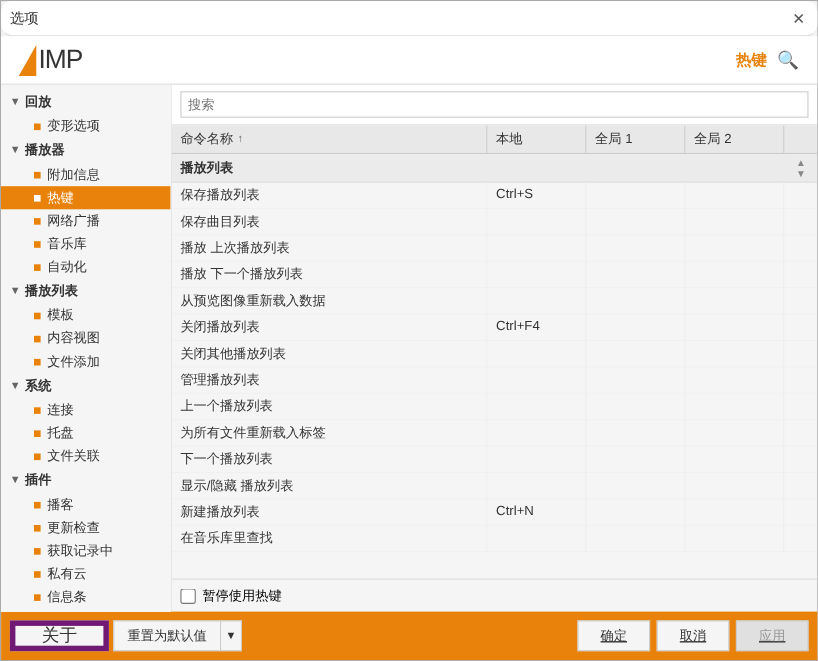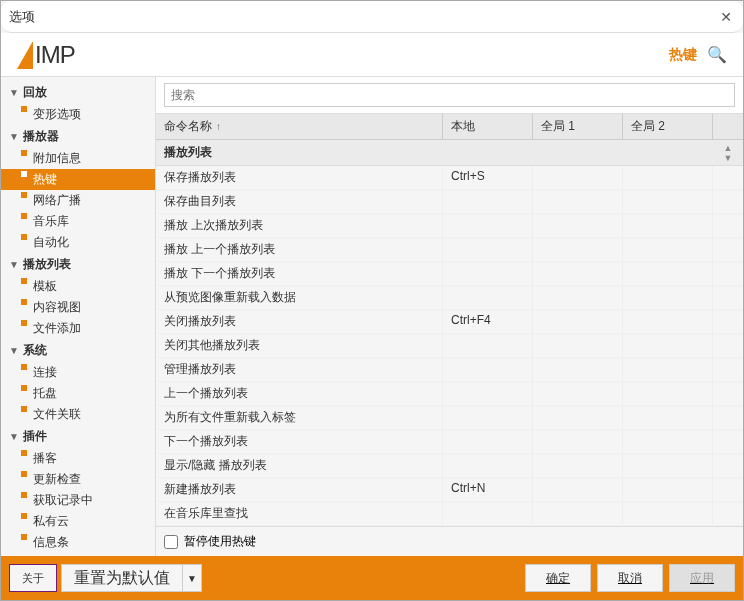--- a/index.html
+++ b/index.html
@@ -111,22 +111,22 @@
       font-weight: bold;
       cursor: pointer;
     }
     .sidebar-group-label .arrow {
       margin-right: 4px;
       font-size: 10px;
       color: #666;
     }
     .sidebar-item {
       display: flex;
-      align-items: flex-start;
-      padding: 2px 8px 2px 20px;
+      align-items: center;
+      padding: 2px 8px 2px 30px;
       font-size: 12px;
       color: #333;
       cursor: pointer;
     }
     .sidebar-item .dot {
       width: 6px;
       height: 6px;
       background: #e8820a;
       margin-right: 6px;
       flex-shrink: 0;
@@ -214,24 +214,24 @@
       justify-content: space-between;
       padding: 0 8px;
     }
     .bottom-left {
       display: flex;
       align-items: center;
       gap: 4px;
     }
     .bottom-btn {
       height: 28px;
-      padding: 0 12px;
+      padding: 0 24px;
       background: #f5f5f5;
-      border: 1px solid #701a75;
-      font-size: 11px;
+      border: 5px solid #701a75;
+      font-size: 16px;
       color: #333;
       cursor: pointer;
       display: flex;
       align-items: center;
     }
     .bottom-right {
       display: flex;
       align-items: center;
       gap: 6px;
       text-decoration: underline;
@@ -254,21 +254,21 @@
     .reset-btn-group {
       display: flex;
       align-items: center;
     }
     .reset-btn-main {
       height: 28px;
       padding: 0 12px;
       background: #f5f5f5;
       border: 1px solid #ccc;
       border-right: none;
-      font-size: 16px;
+      font-size: 12px;
       color: #333;
       cursor: pointer;
       display: flex;
       align-items: center;
     }
     .reset-btn-arrow {
       height: 28px;
       width: 20px;
       background: #f5f5f5;
       border: 1px solid #ccc;
@@ -468,27 +468,20 @@
             <div class="table-cell"></div>
           </div>
           <div class="table-row">
             <div class="table-cell">播放 上次播放列表</div>
             <div class="table-cell"></div>
             <div class="table-cell"></div>
             <div class="table-cell"></div>
             <div class="table-cell"></div>
           </div>
           <div class="table-row">
-            <div class="table-cell">播放 上一个播放列表</div>
-            <div class="table-cell"></div>
-            <div class="table-cell"></div>
-            <div class="table-cell"></div>
-            <div class="table-cell"></div>
-          </div>
-          <div class="table-row">
             <div class="table-cell">播放 下一个播放列表</div>
             <div class="table-cell"></div>
             <div class="table-cell"></div>
             <div class="table-cell"></div>
             <div class="table-cell"></div>
           </div>
           <div class="table-row">
             <div class="table-cell">从预览图像重新载入数据</div>
             <div class="table-cell"></div>
             <div class="table-cell"></div>

